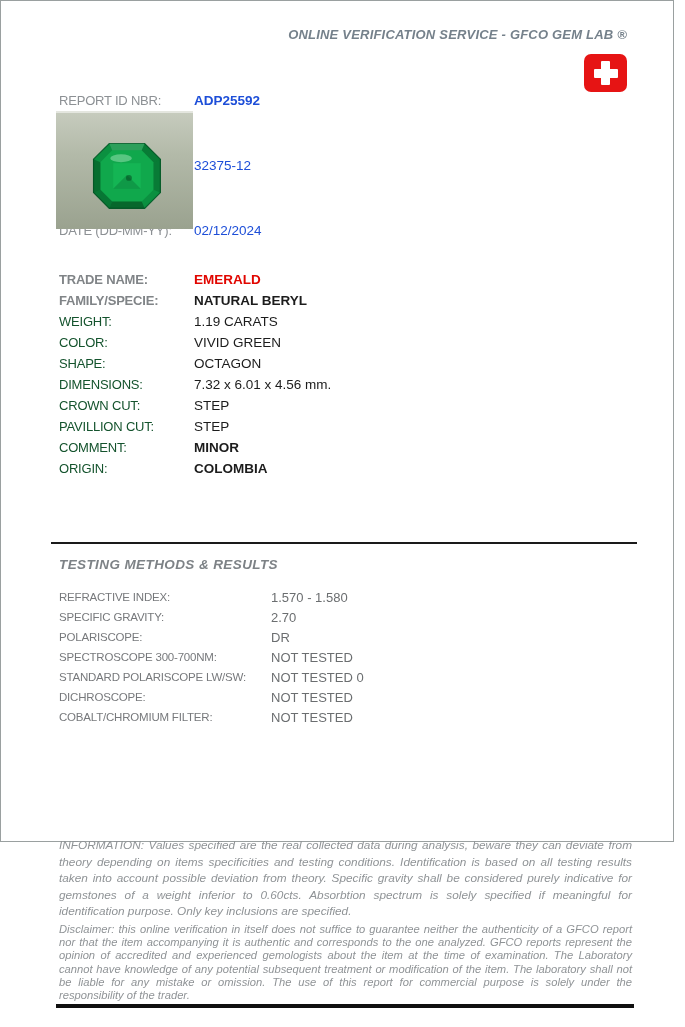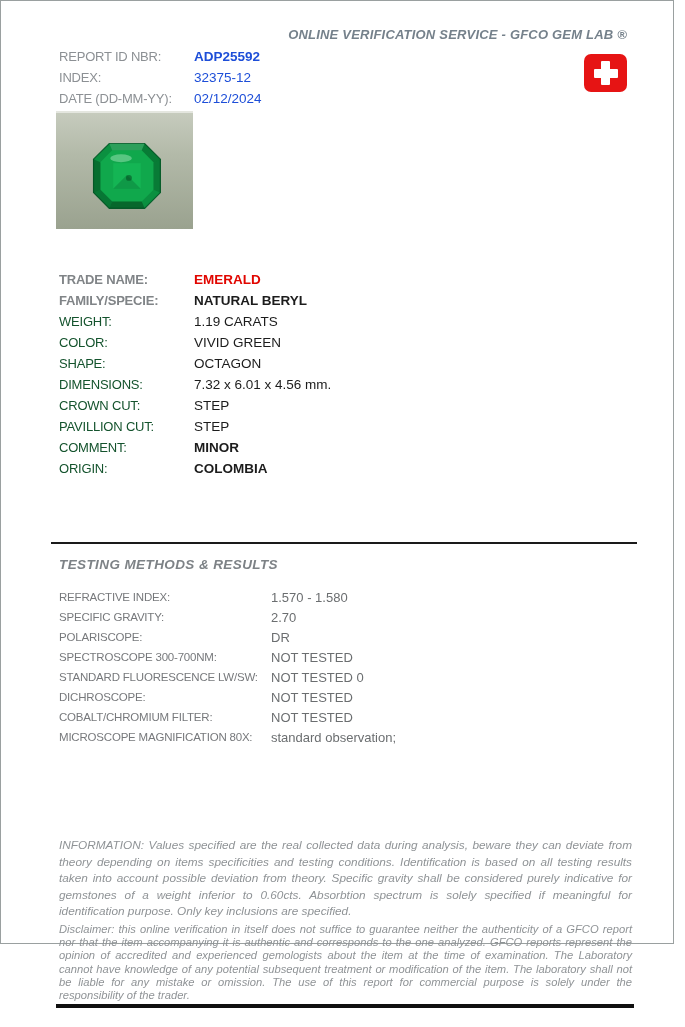--- a/index.html
+++ b/index.html
@@ -5,33 +5,33 @@
   * { margin: 0; padding: 0; box-sizing: border-box; }
   html, body { background: #ffffff; }
   body {
     width: 685px; height: 1027px;
     font-family: "Liberation Sans", sans-serif;
     position: relative;
     overflow: hidden;
   }
   .page {
     position: absolute; left: 0; top: 0;
-    width: 674px; height: 944px;
+    width: 674px; height: 842px;
     background: #ffffff;
     border: 1px solid #9aa0a0;
     text-decoration: underline;
   }
   
   .svc-title {
     position: absolute; top: 26px; right: 46px;
     font-size: 13px; font-weight: bold; font-style: italic;
     color: #75818b; letter-spacing: 0.2px;
   }
   .hdr-fields { position: absolute; left: 58px; top: 45px; }
-  .hdr-row { display: flex; height: 21px; align-items: center; }
+  .hdr-row { display: flex; height: 21px; align-items: center; margin-top: 44px; }
   .hdr-row .lbl { width: 135px; font-size: 13px; color: #8c9094; letter-spacing: -0.2px; }
   .hdr-row .val { font-size: 13.5px; color: #1d4ed8; }
   .hdr-row .val.bold { font-weight: bold; }
   .flag {
     position: absolute; left: 583px; top: 53px;
     width: 43px; height: 38px;
     background: #e61414; border-radius: 7px;
   }
   .flag .cross-v {
     position: absolute; left: 17px; top: 7px;
@@ -185,35 +185,31 @@
     </div>
     <div class="t-row">
       <span class="lbl">POLARISCOPE:</span>
       <span class="val">DR</span>
     </div>
     <div class="t-row">
       <span class="lbl">SPECTROSCOPE 300-700NM:</span>
       <span class="val">NOT TESTED</span>
     </div>
     <div class="t-row">
-      <span class="lbl">STANDARD FLUORESCENCE LW/SW:</span>
+      <span class="lbl">STANDARD POLARISCOPE LW/SW:</span>
       <span class="val">NOT TESTED 0</span>
     </div>
     <div class="t-row">
       <span class="lbl">DICHROSCOPE:</span>
       <span class="val">NOT TESTED</span>
     </div>
     <div class="t-row">
       <span class="lbl">COBALT/CHROMIUM FILTER:</span>
       <span class="val">NOT TESTED</span>
     </div>
-    <div class="t-row">
-      <span class="lbl">MICROSCOPE MAGNIFICATION 80X:</span>
-      <span class="val">standard observation;</span>
-    </div>
   </div>
 
   <p class="info">INFORMATION: Values specified are the real collected data during analysis, beware they can deviate from theory depending on items specificities and testing conditions. Identification is based on all testing results taken into account possible deviation from theory. Specific gravity shall be considered purely indicative for gemstones of a weight inferior to 0.60cts. Absorbtion spectrum is solely specified if meaningful for identification purpose. Only key inclusions are specified.</p>
 
   <p class="disc">Disclaimer: this online verification in itself does not suffice to guarantee neither the authenticity of a GFCO report nor that the item accompanying it is authentic and corresponds to the one analyzed. GFCO reports represent the opinion of accredited and experienced gemologists about the item at the time of examination. The Laboratory cannot have knowledge of any potential subsequent treatment or modification of the item. The laboratory shall not be liable for any mistake or omission. The use of this report for commercial purpose is solely under the responsibility of the trader.</p>
 
   <div class="thick-line"></div>
 
 </div>
 

